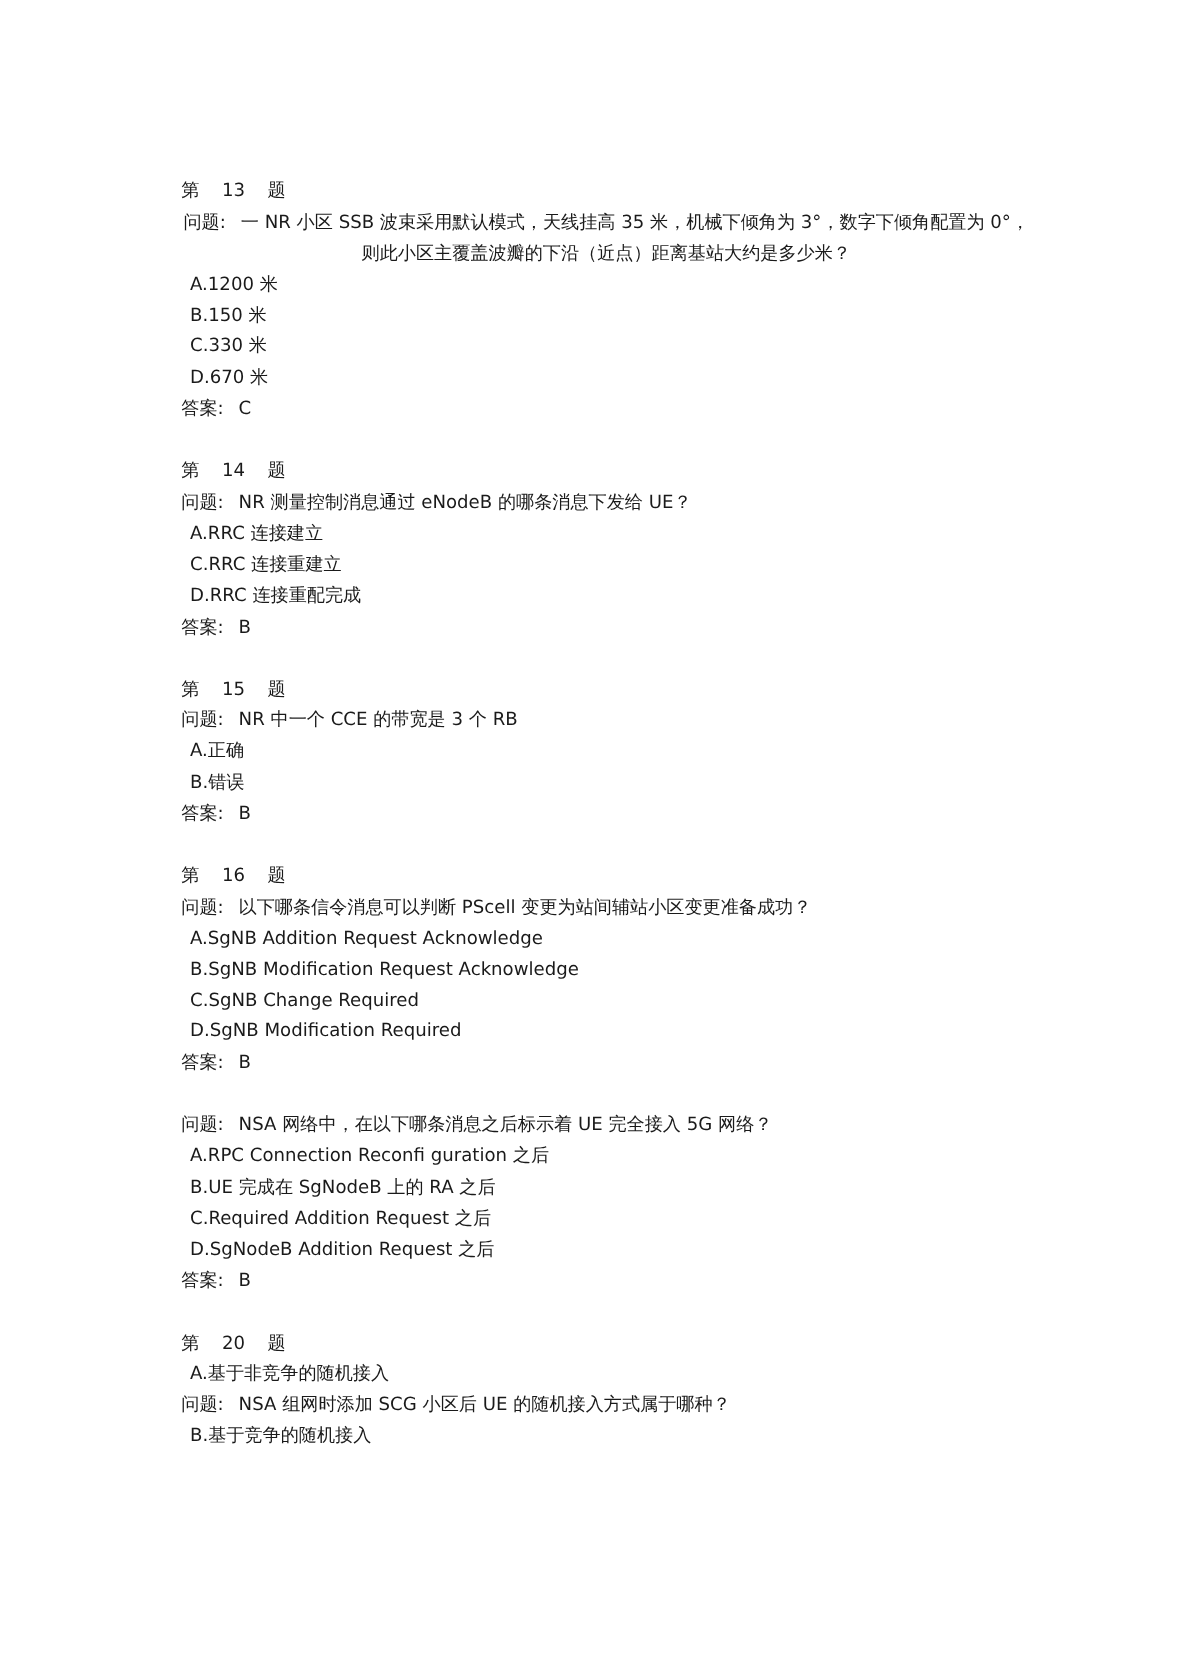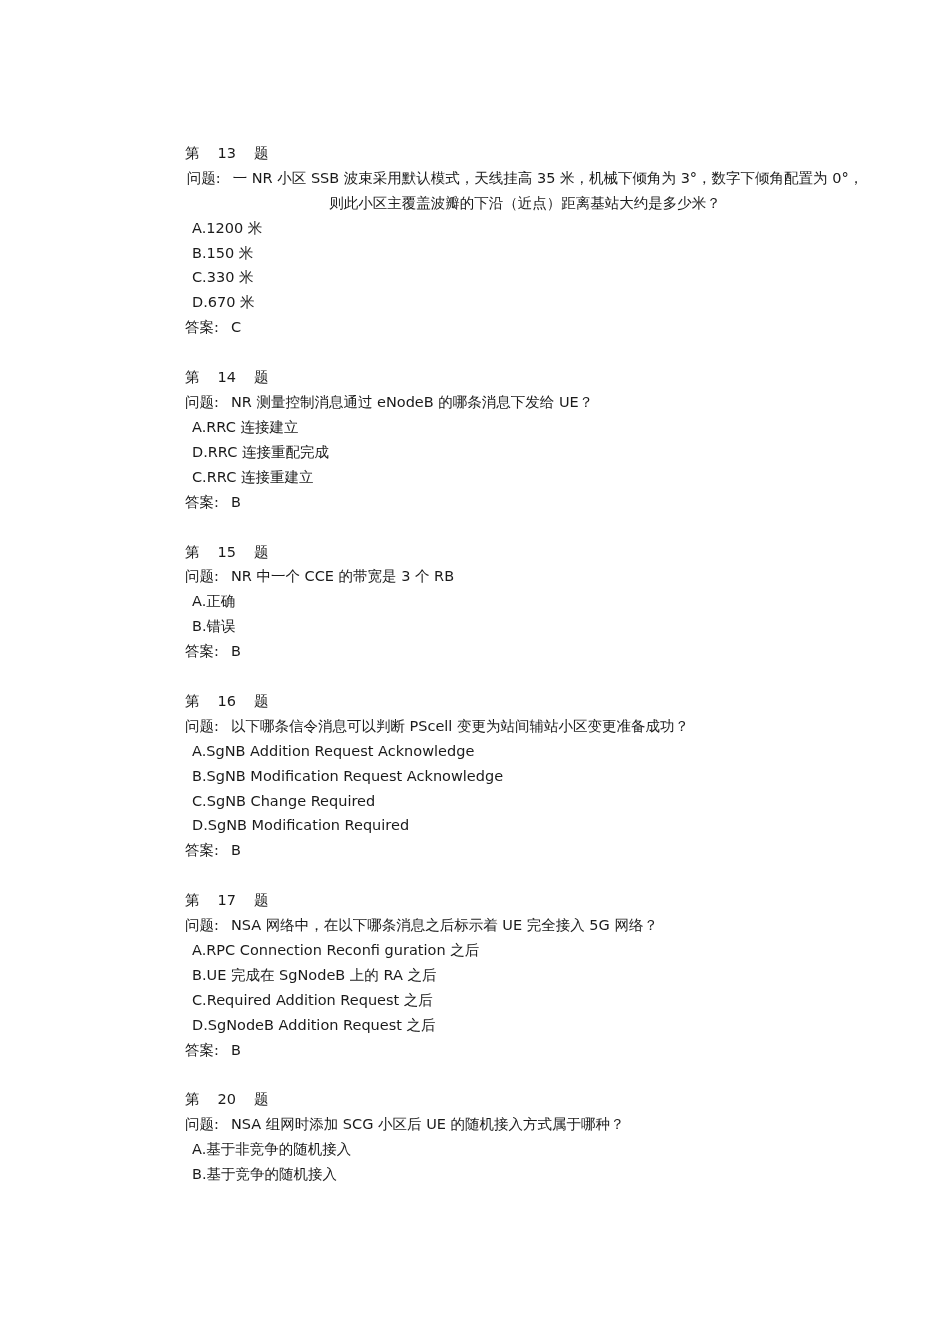--- a/index.html
+++ b/index.html
@@ -1,21 +1,21 @@
 <!DOCTYPE html>
 <html><head>
   <meta charset="utf-8">
   <style>
     html, body { margin: 0; padding: 0; background: #ffffff; }
     body {
       width: 950px; height: 1344px; position: relative; overflow: hidden;
       font-family: "DejaVu Sans", "Liberation Sans", sans-serif;
       color: #1a1a1a;
     }
-    .page { position: absolute; left: 145px; top: 141px; width: 680px; margin-left: 40px; }
+    .page { position: absolute; left: 145px; top: 141px; width: 680px; }
     .q-block { margin: 0 0 25px 0; }
     .line { font-size: 14.5px; line-height: 24.9px; height: 24.9px; white-space: nowrap; }
     .line.wrap { white-space: normal; height: auto; text-align: center; }
     .title span { display: inline-block; }
     .title .num { margin: 0 18px; }
     .opt { padding-left: 7px; }
     .label { margin-right: 12px; }
   </style>
 </head>
 <body>
@@ -39,22 +39,22 @@
   </div>
 
   <div class="q-block">
     <div class="line title">
       <span>第</span><span class="num">14</span><span>题</span>
     </div>
     <div class="line">
       <span class="label">问题:</span><span>NR 测量控制消息通过 eNodeB 的哪条消息下发给 UE？</span>
     </div>
     <div class="line opt">A.RRC 连接建立</div>
+    <div class="line opt">C.RRC 连接重建立</div>
     <div class="line opt">D.RRC 连接重配完成</div>
-    <div class="line opt">C.RRC 连接重建立</div>
     <div class="line">
       <span class="label">答案:</span><span>B</span>
     </div>
   </div>
 
   <div class="q-block">
     <div class="line title">
       <span>第</span><span class="num">15</span><span>题</span>
     </div>
     <div class="line">
@@ -77,39 +77,36 @@
     <div class="line opt">A.SgNB Addition Request Acknowledge</div>
     <div class="line opt">B.SgNB Modification Request Acknowledge</div>
     <div class="line opt">C.SgNB Change Required</div>
     <div class="line opt">D.SgNB Modification Required</div>
     <div class="line">
       <span class="label">答案:</span><span>B</span>
     </div>
   </div>
 
   <div class="q-block">
-    <div class="line title">
-      <span>第</span><span class="num">17</span><span>题</span>
-    </div>
     <div class="line">
       <span class="label">问题:</span><span>NSA 网络中，在以下哪条消息之后标示着 UE 完全接入 5G 网络？</span>
     </div>
     <div class="line opt">A.RPC Connection Reconfi guration 之后</div>
     <div class="line opt">B.UE 完成在 SgNodeB 上的 RA 之后</div>
     <div class="line opt">C.Required Addition Request 之后</div>
     <div class="line opt">D.SgNodeB Addition Request 之后</div>
     <div class="line">
       <span class="label">答案:</span><span>B</span>
     </div>
   </div>
 
   <div class="q-block">
     <div class="line title">
       <span>第</span><span class="num">20</span><span>题</span>
     </div>
+    <div class="line opt">A.基于非竞争的随机接入</div>
     <div class="line">
       <span class="label">问题:</span><span>NSA 组网时添加 SCG 小区后 UE 的随机接入方式属于哪种？</span>
     </div>
-    <div class="line opt">A.基于非竞争的随机接入</div>
     <div class="line opt">B.基于竞争的随机接入</div>
   </div>
 
 </div>
 
 </body></html>

